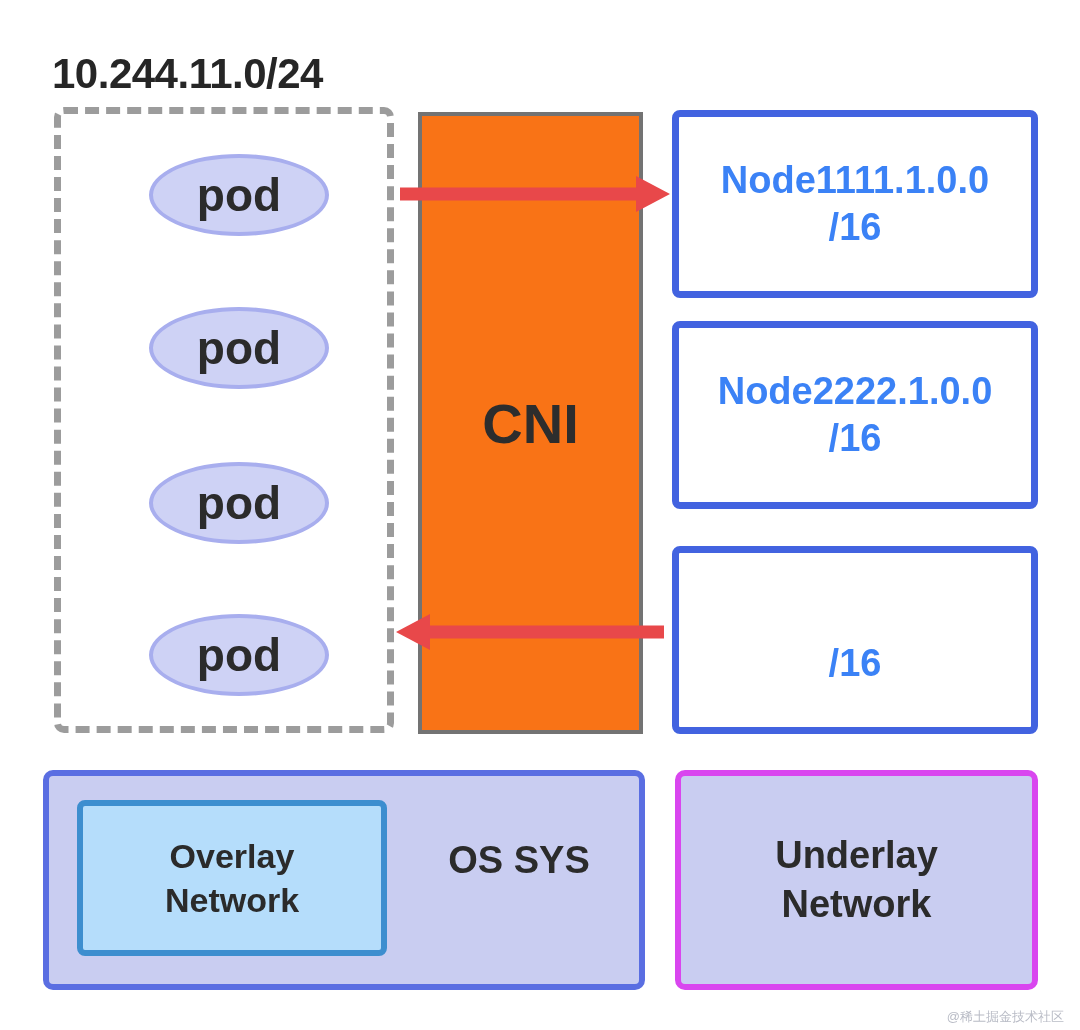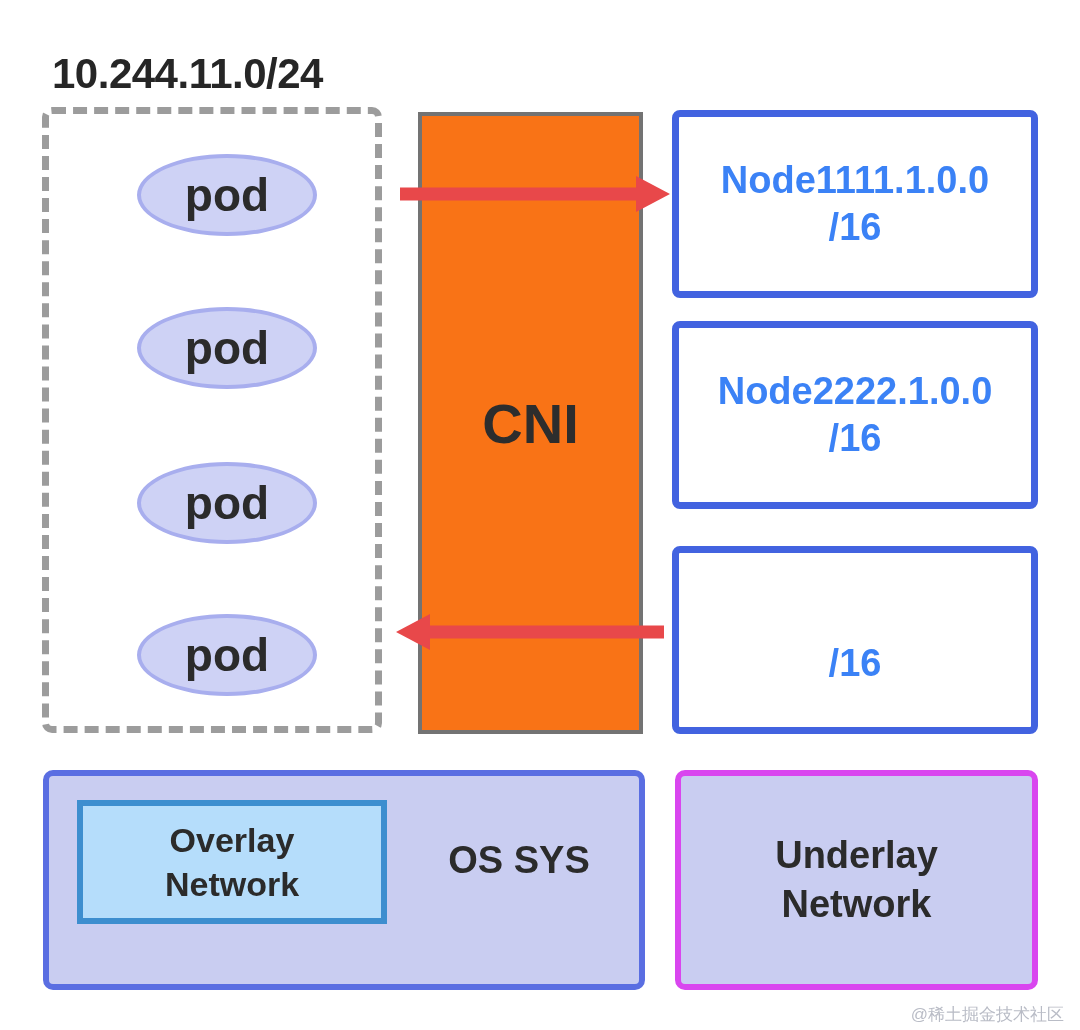--- a/index.html
+++ b/index.html
@@ -27,21 +27,21 @@
     font-size: 42px;
     font-weight: 700;
     color: #262626;
     letter-spacing: -0.5px;
     white-space: nowrap;
   }
 
   
   .pod-group {
     position: absolute;
-    left: 42px;
+    left: 54px;
     top: 107px;
     width: 340px;
     height: 626px;
     border: 7px dashed #9c9c9c;
     border-radius: 10px;
     box-sizing: border-box;
   }
   .pod {
     position: absolute;
     width: 180px;
@@ -127,24 +127,24 @@
     background: #c9cdf1;
     border: 6px solid #5a6ee2;
     border-radius: 10px;
     box-sizing: border-box;
   }
   .overlay-box {
     position: absolute;
     left: 28px;
     top: 24px;
     width: 310px;
-    height: 124px;
+    height: 156px;
     background: #b5ddfb;
     border: 6px solid #3d8ecf;
-    border-radius: 0;
+    border-radius: 8px;
     box-sizing: border-box;
     display: flex;
     align-items: center;
     justify-content: center;
     text-align: center;
   }
   .overlay-text {
     font-size: 34px;
     font-weight: 700;
     color: #2b2b2b;
@@ -184,21 +184,21 @@
     font-weight: 700;
     color: #2b2b2b;
     line-height: 1.3;
   }
 
   
   .watermark {
     position: absolute;
     right: 16px;
     bottom: 4px;
-    font-size: 17px;
+    font-size: 13px;
     color: #b9bcc6;
     white-space: nowrap;
   }
 </style>
 </head>
 <body>
 
 <div id="canvas">
 
   <div class="cidr-label">10.244.11.0/24</div>

